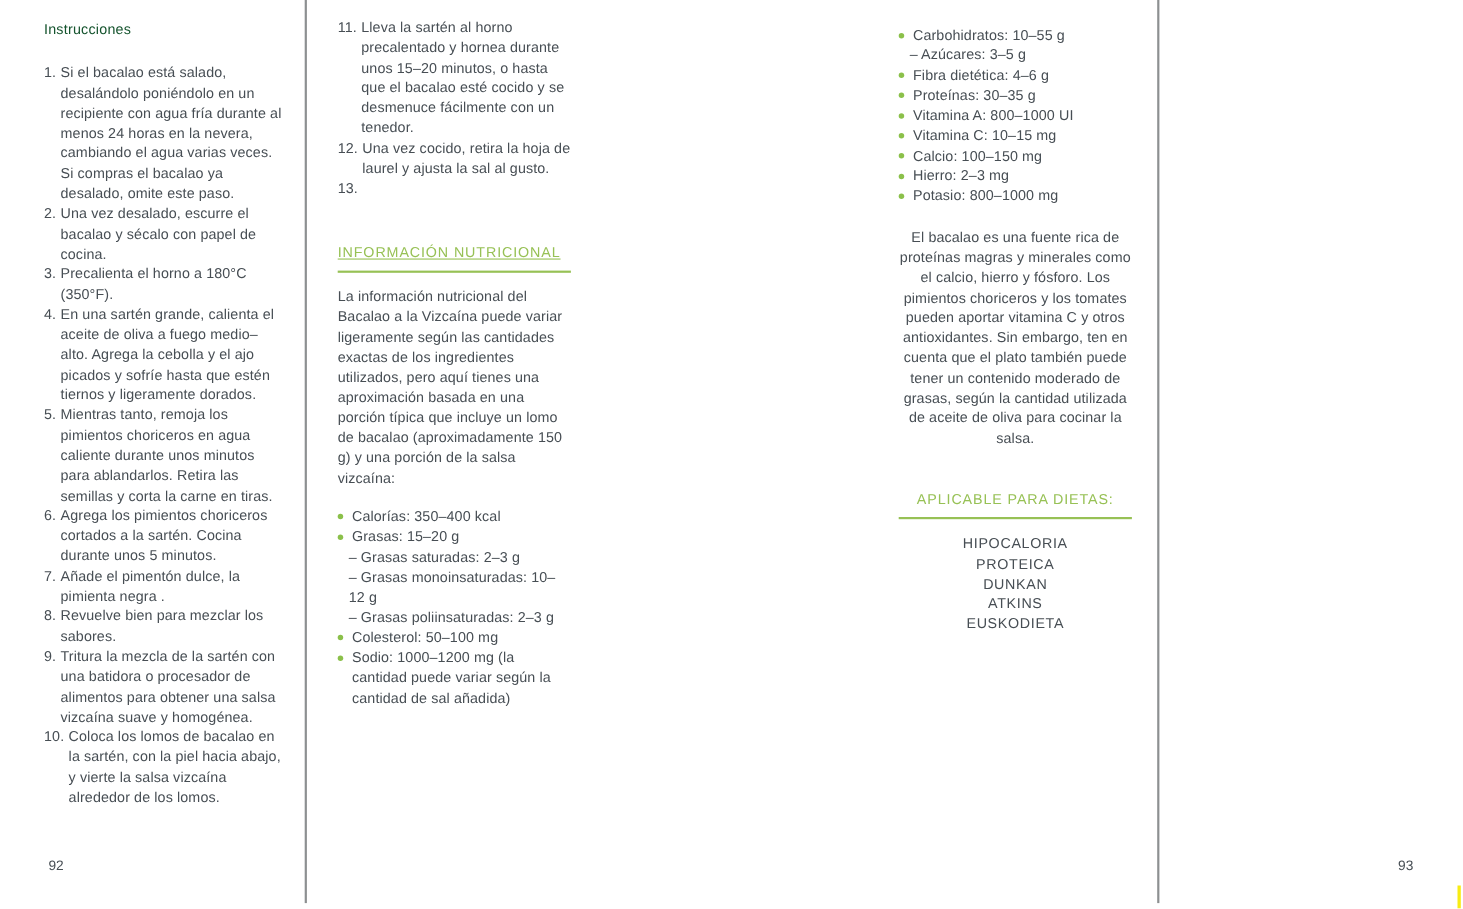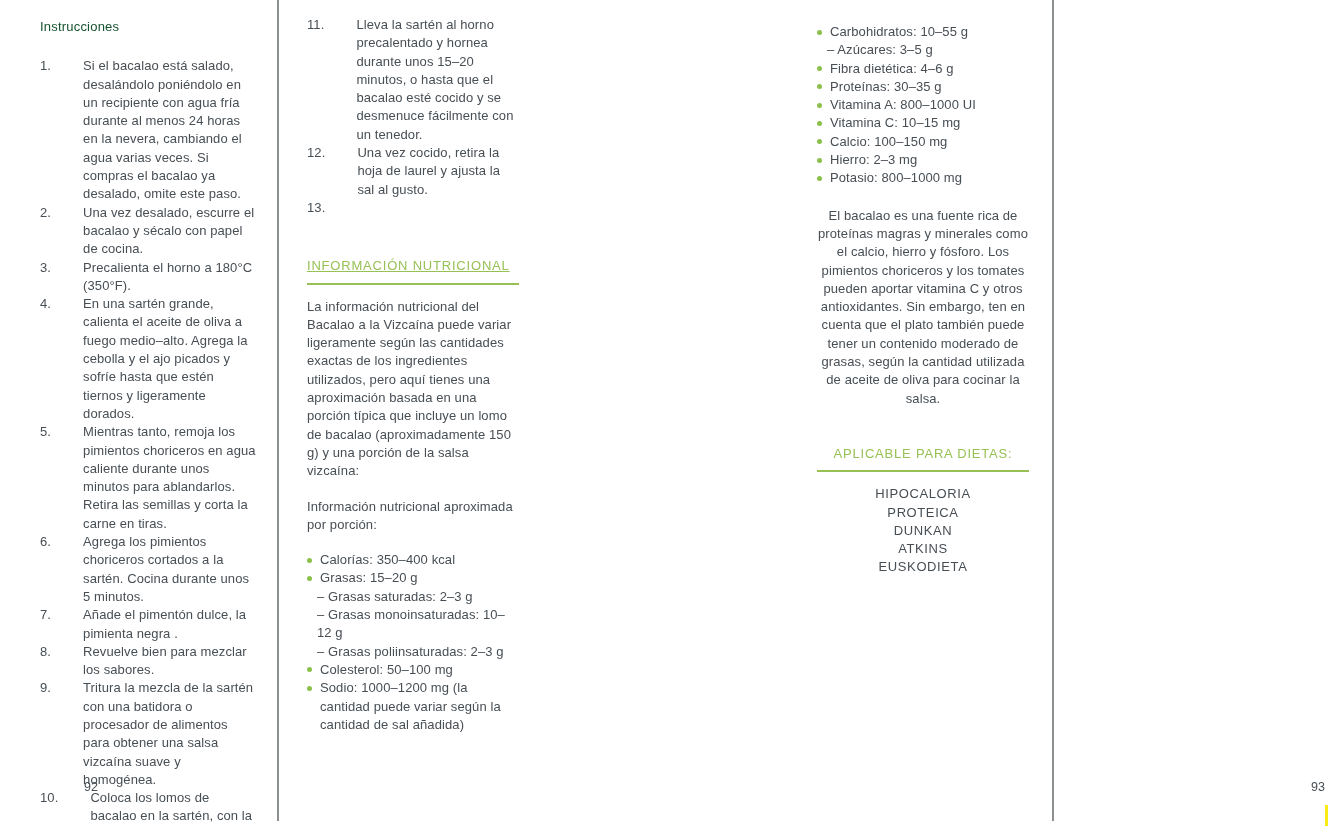--- a/index.html
+++ b/index.html
@@ -42,21 +42,21 @@
     border-bottom: 2px solid #97c155;
     padding-bottom: 7px;
     margin: 0;
   }
   .col-b .section-heading { margin-top: 40px; text-decoration: underline; }
   .col-c .section-heading { margin-top: 37px; }
 
   ol.steps, ul.nut-list, ul.diet-list {
     margin: 0; padding: 0; list-style: none;
   }
-  .step { display: flex; gap: 28px; }
+  .step { display: flex; }
   .step .num { flex: none; margin-right: 4px; }
 
   .intro       { margin: 13px 0 0 0; }
   .per-serving { margin: 17px 0 0 0; }
   .summary     { margin: 19px 0 0 0; }
 
   ul.nut-list { margin-top: 17px; }
   .col-c ul.nut-list { margin-top: 0; }
   .nut-item { display: flex; }
   .nut-item .dot {
@@ -78,21 +78,20 @@
     background: #8d9091;
   }
   .divider-a { left: 277px; }
   .divider-b { left: 1052px; }
 
   .pagenum {
     position: absolute;
     top: 780px;
     font-size: 12.5px;
     color: #474e54;
-    margin-left: 40px;
   }
   .pagenum-left  { left: 44px; }
   .pagenum-right { left: 1271px; }
 
   .corner-mark {
     position: absolute;
     left: 1325px;
     top: 805px;
     width: 3px;
     height: 21px;
@@ -176,21 +175,20 @@
         <span class="step-text">Una vez cocido, retira la hoja de laurel y ajusta la sal al gusto.</span>
       </li>
 
       <li class="step">
         <span class="num">13.</span>
       </li>
 
   </ol>
   <h3 class="section-heading">INFORMACIÓN NUTRICIONAL</h3>
   <p class="intro">La información nutricional del Bacalao a la Vizcaína puede variar ligeramente según las cantidades exactas de los ingredientes utilizados, pero aquí tienes una aproximación basada en una porción típica que incluye un lomo de bacalao (aproximadamente 150 g) y una porción de la salsa vizcaína:</p>
-  <p class="per-serving">Información nutricional aproximada por porción:</p>
   <ul class="nut-list">
 
       <li class="nut-item bullet">
         <span class="dot"></span>
         <span class="nut-text">Calorías: 350–400 kcal</span>
       </li>
 
       <li class="nut-item bullet">
         <span class="dot"></span>
         <span class="nut-text">Grasas: 15–20 g</span>

